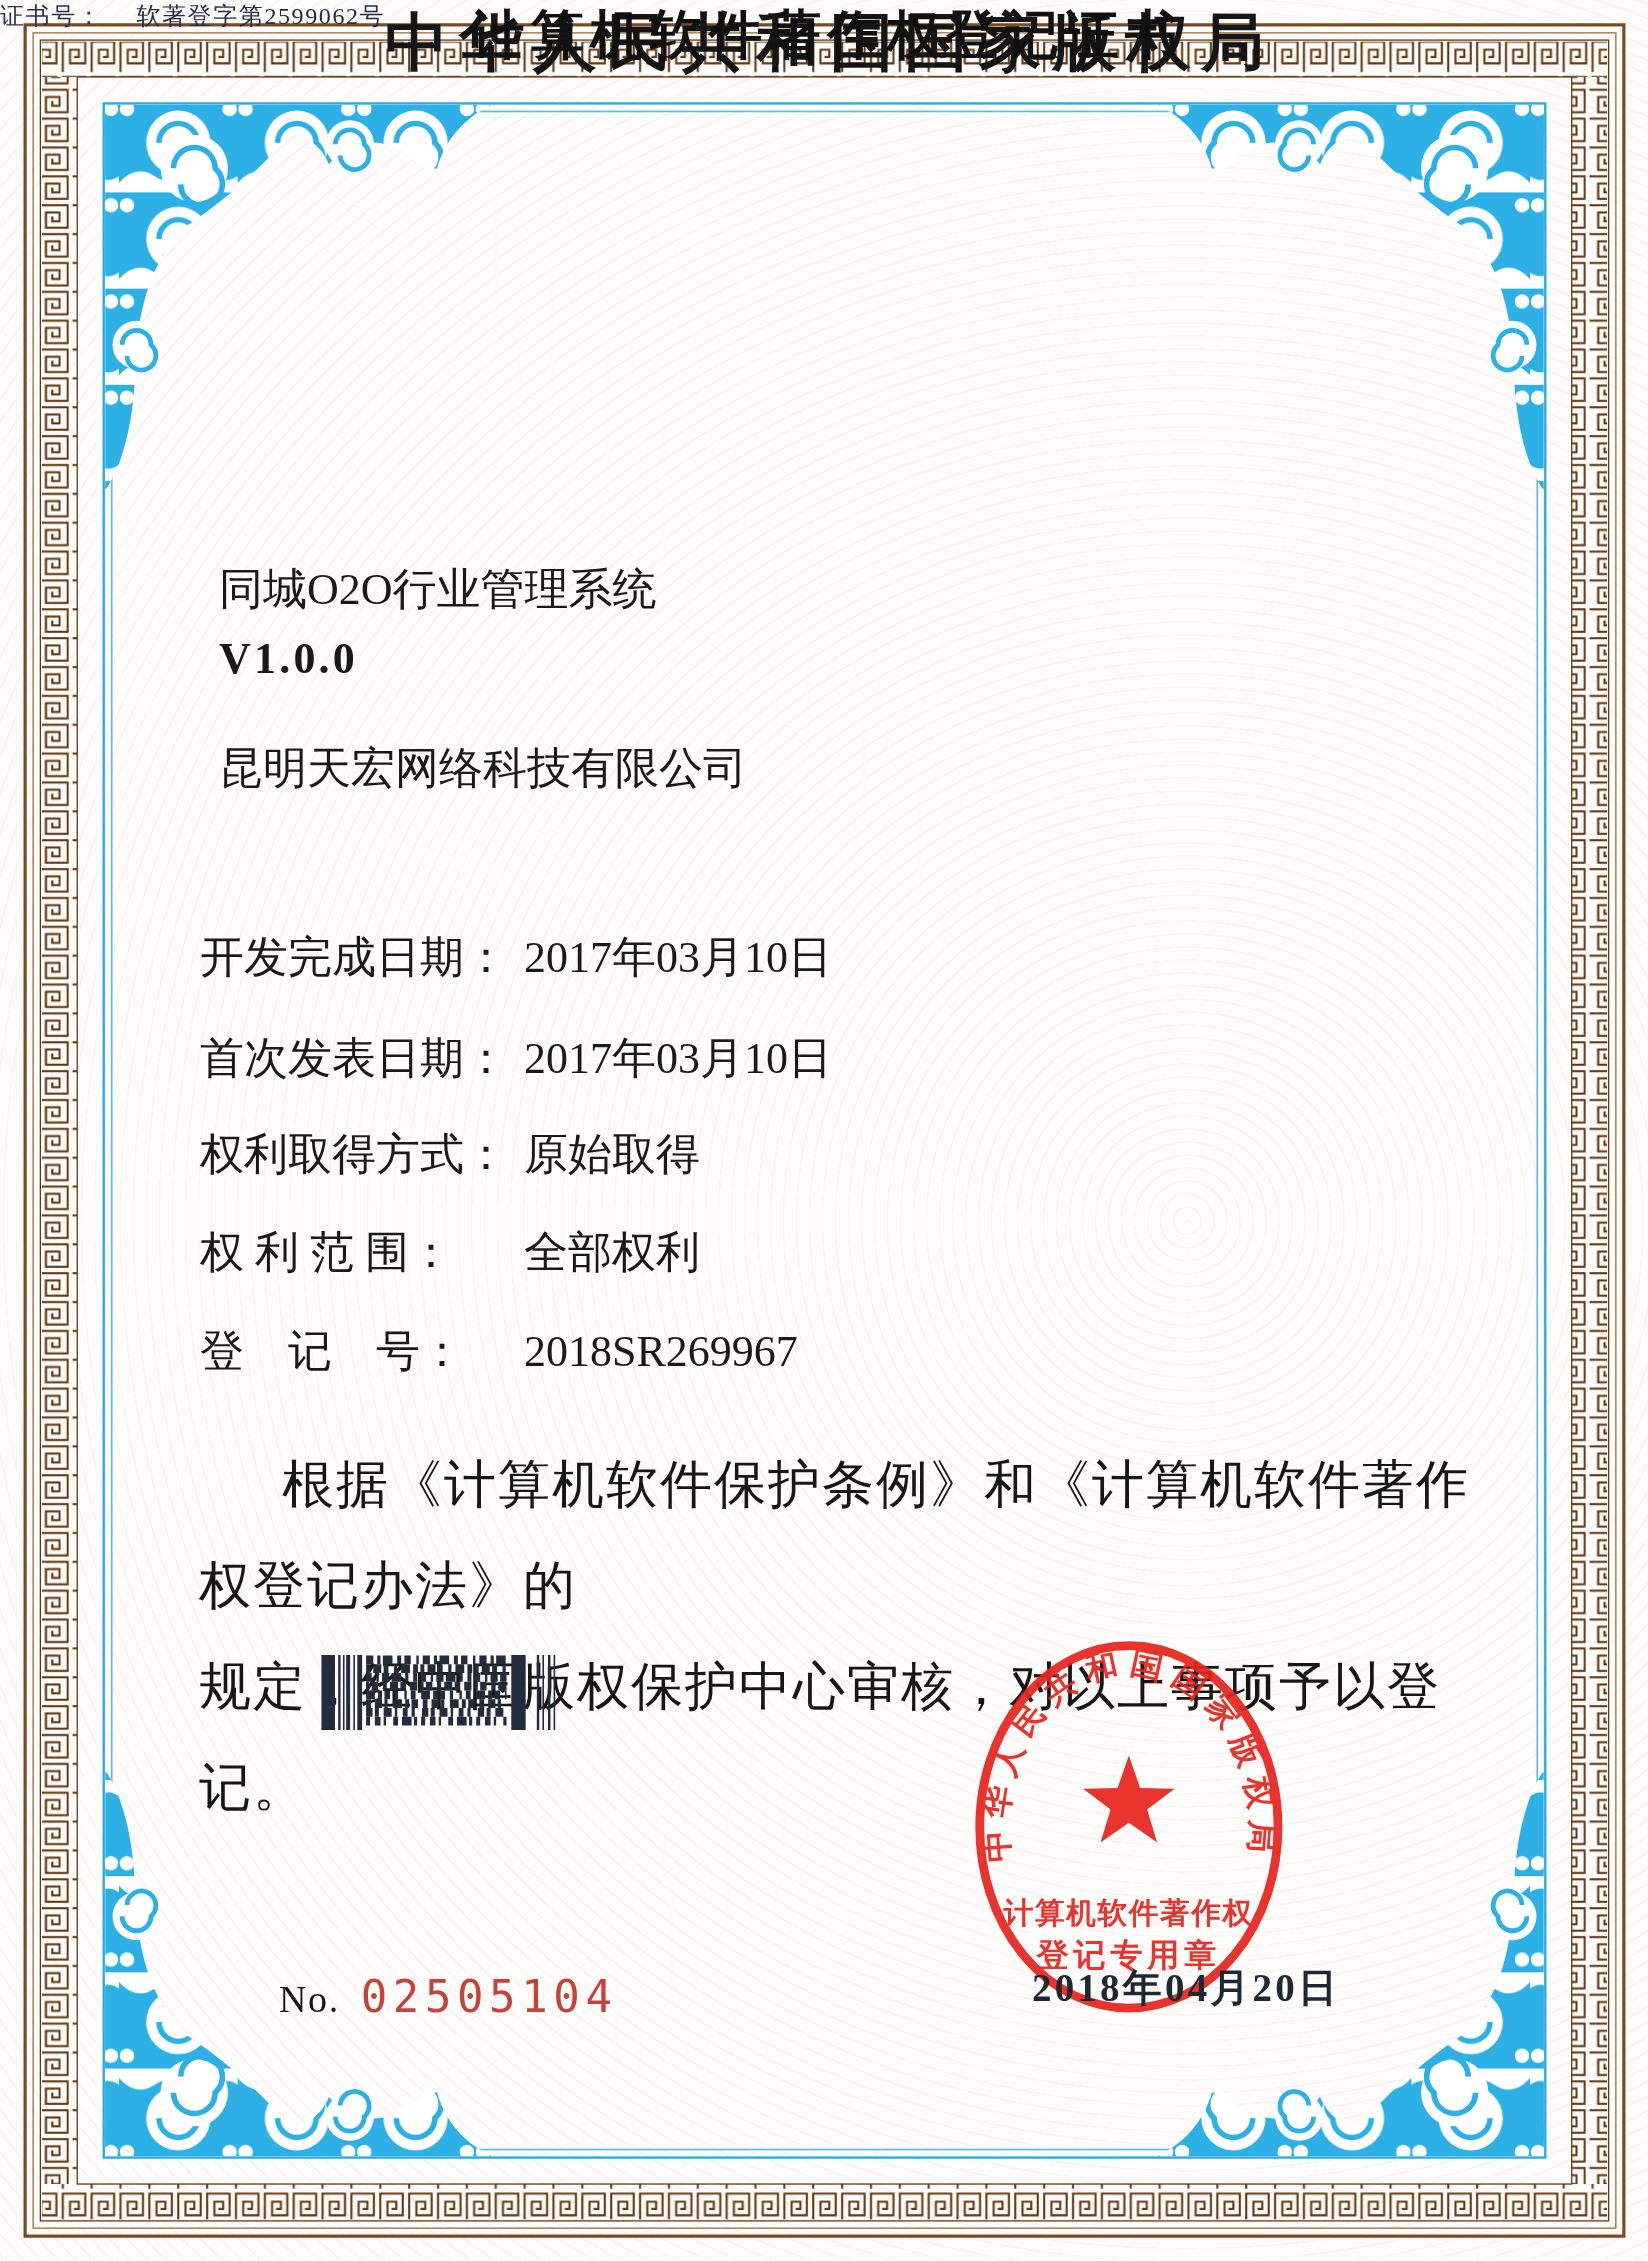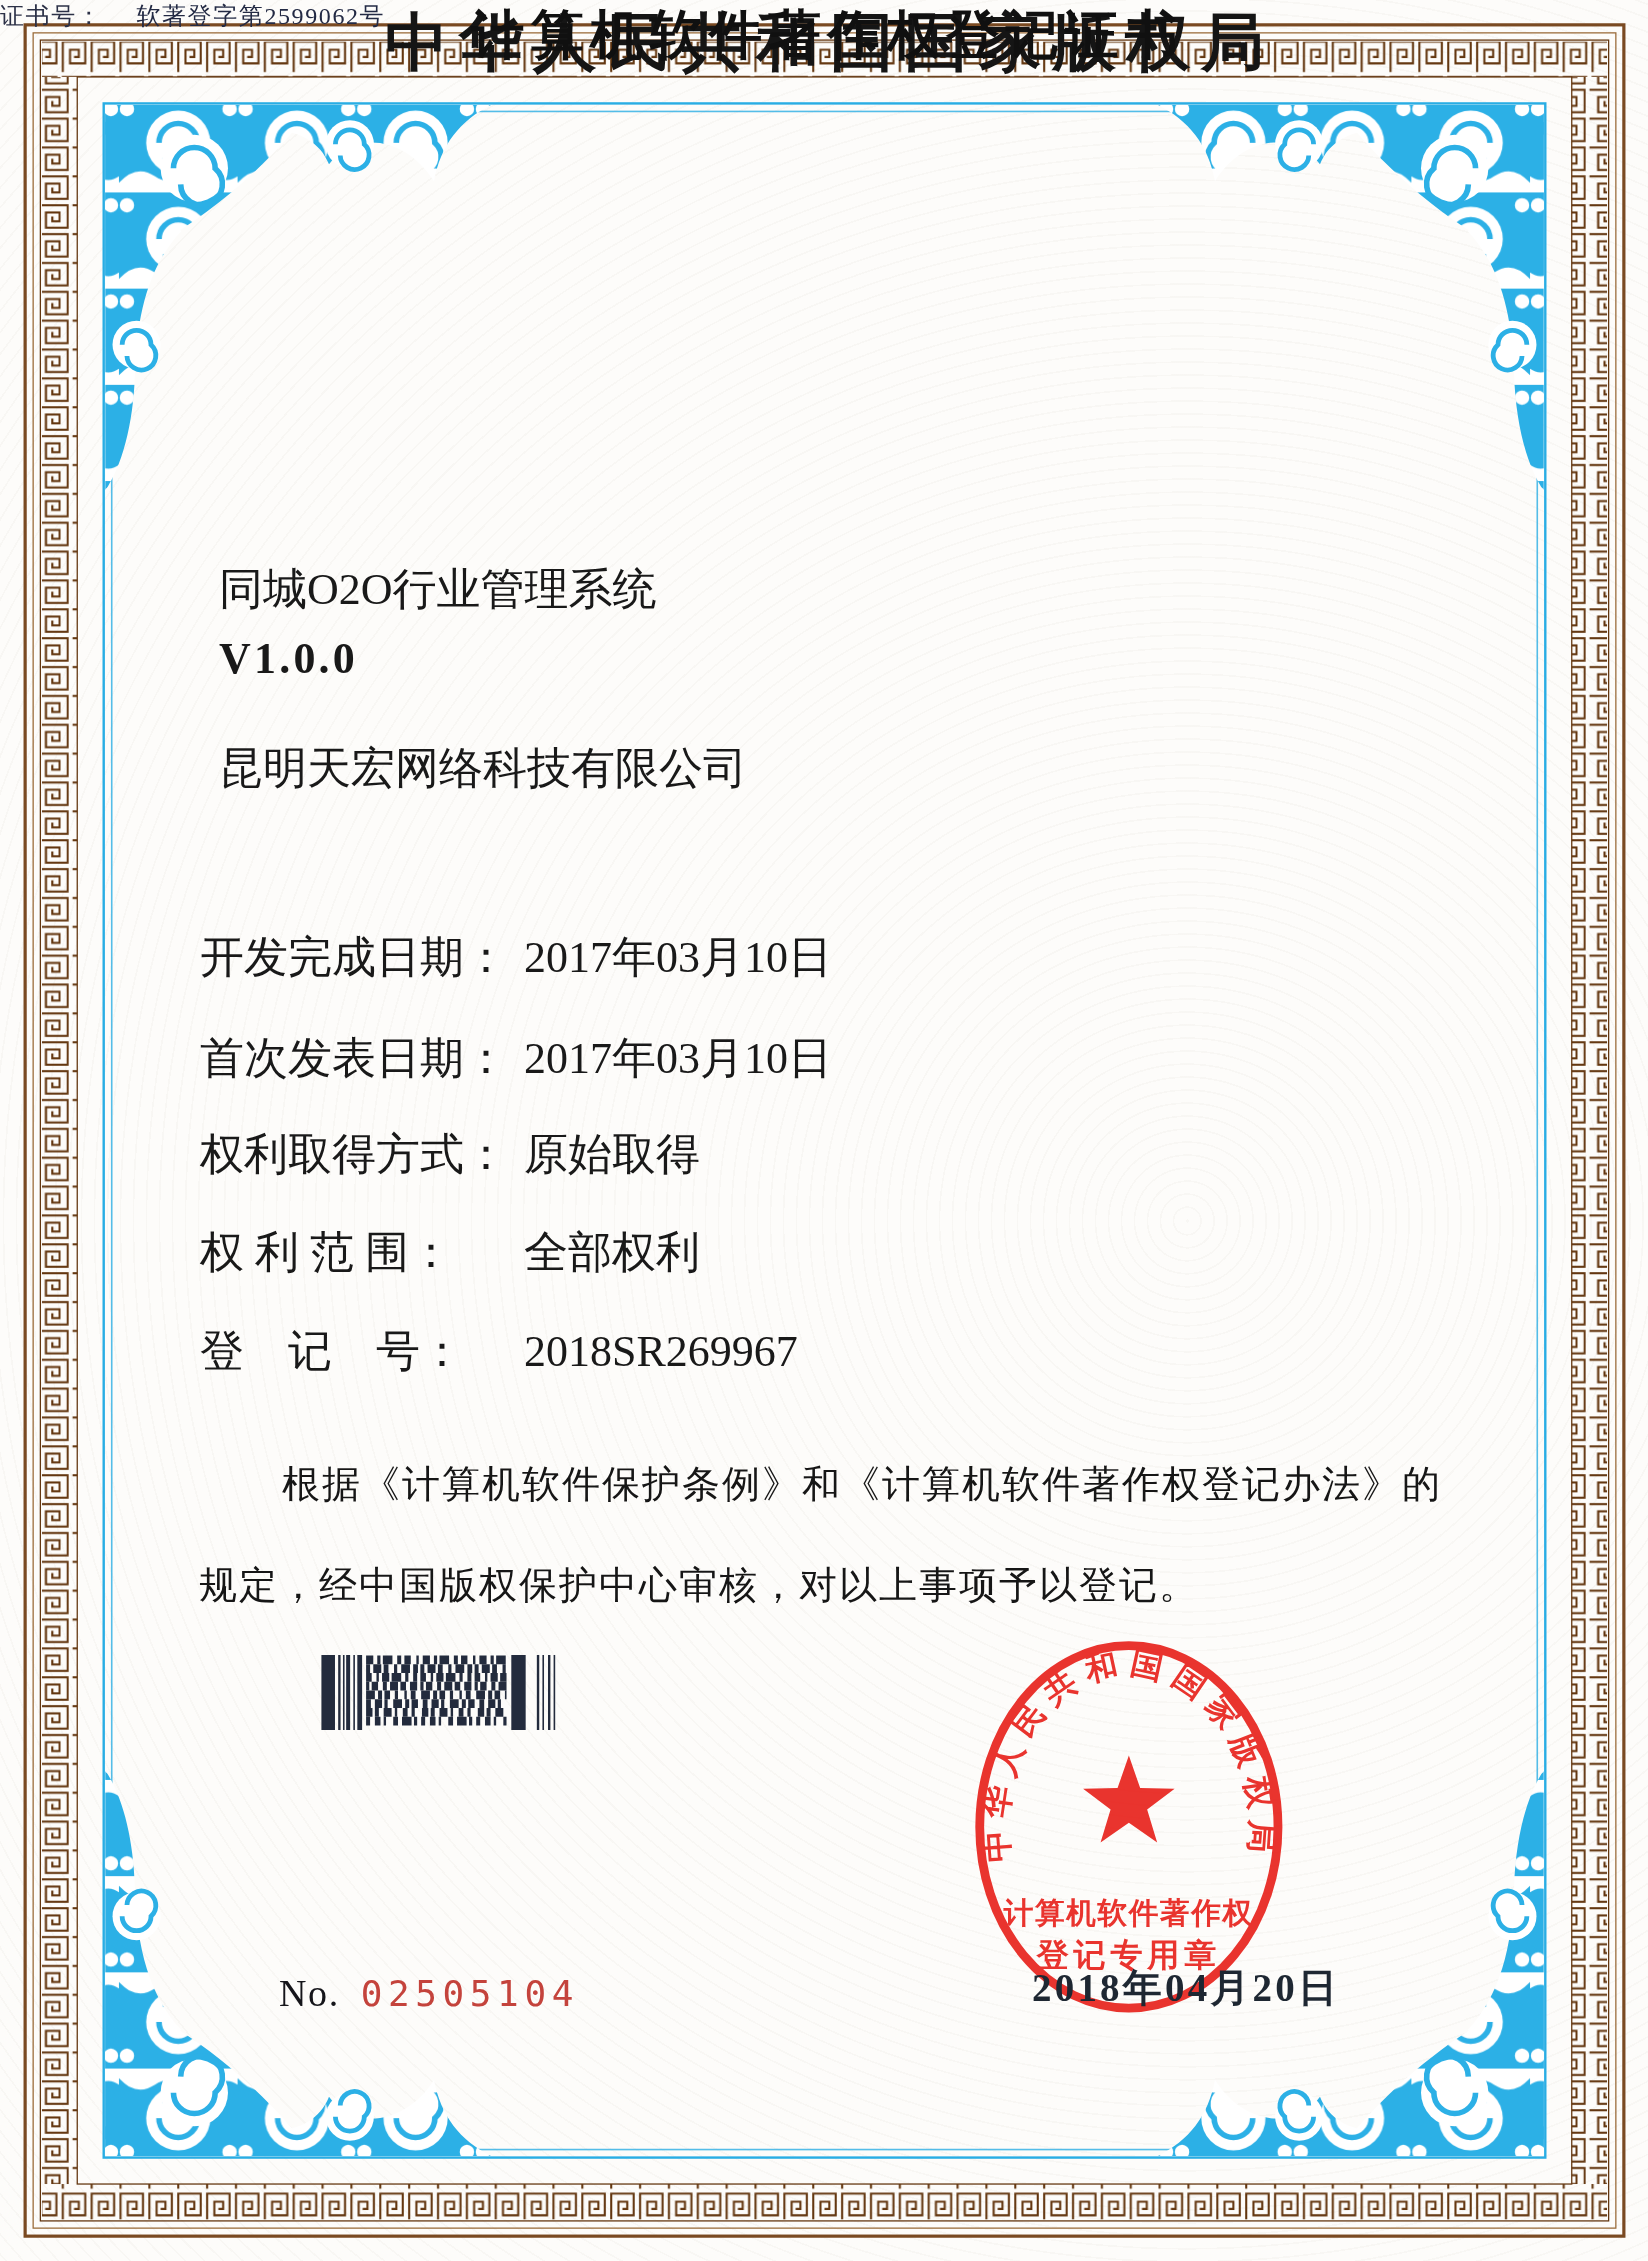--- a/index.html
+++ b/index.html
@@ -29,34 +29,34 @@
     top:620; right:308; font-size:24px; color:#2c3147; letter-spacing:1.6px; white-space:nowrap;
   }
   .certno .v { margin-left:34px; color:#232a44; }
 
   .frow { left:200px; display:flex; font-size:44px; line-height:1.32; color:#191919; white-space:nowrap; }
   .flabel { width:305px; flex:0 0 305px; }
   .fvalue { margin-left:19px; }
   .fvalue .l2 { margin-top:11.2px; letter-spacing:3.2px;font-weight:bold; }
 
   .statement {
-    left:199px; top:1434px; width:1271px; font-size:38px; line-height:101px;
+    left:199px; top:1434px; width:1271px; font-size:52px; line-height:101px;
     letter-spacing:2px; color:#161616;
   }
   .statement .s1 { text-indent:83px; }
 
   .seal-date {
     left:1004px; top:1961px; font-size:39px; letter-spacing:3.2px; color:#1e2732;
     font-weight:700; white-space:nowrap; z-index:6;margin-left:28px;
   }
   .serial { left:279px; top:1971px; font-size:38px; white-space:nowrap; z-index:3; }
   .serial .no { color:#15151a; letter-spacing:1.6px; }
   .serial .num {
     font-family:"DejaVu Sans Mono","Liberation Mono",monospace;
-    color:#c4433c; letter-spacing:5.6px; margin-left:21px; font-size:36px;
+    color:#c4433c; letter-spacing:5.6px; margin-left:21px; font-size:44px;
   }
 </style>
 </head>
 <body>
 
 <div class="page">
 
   <svg class="layer" width="1649" height="2261" viewBox="0 0 2056 2820" aria-hidden="true">
     <defs>
       <pattern id="mh" width="36" height="44" patternUnits="userSpaceOnUse" patternTransform="translate(2,4)">

